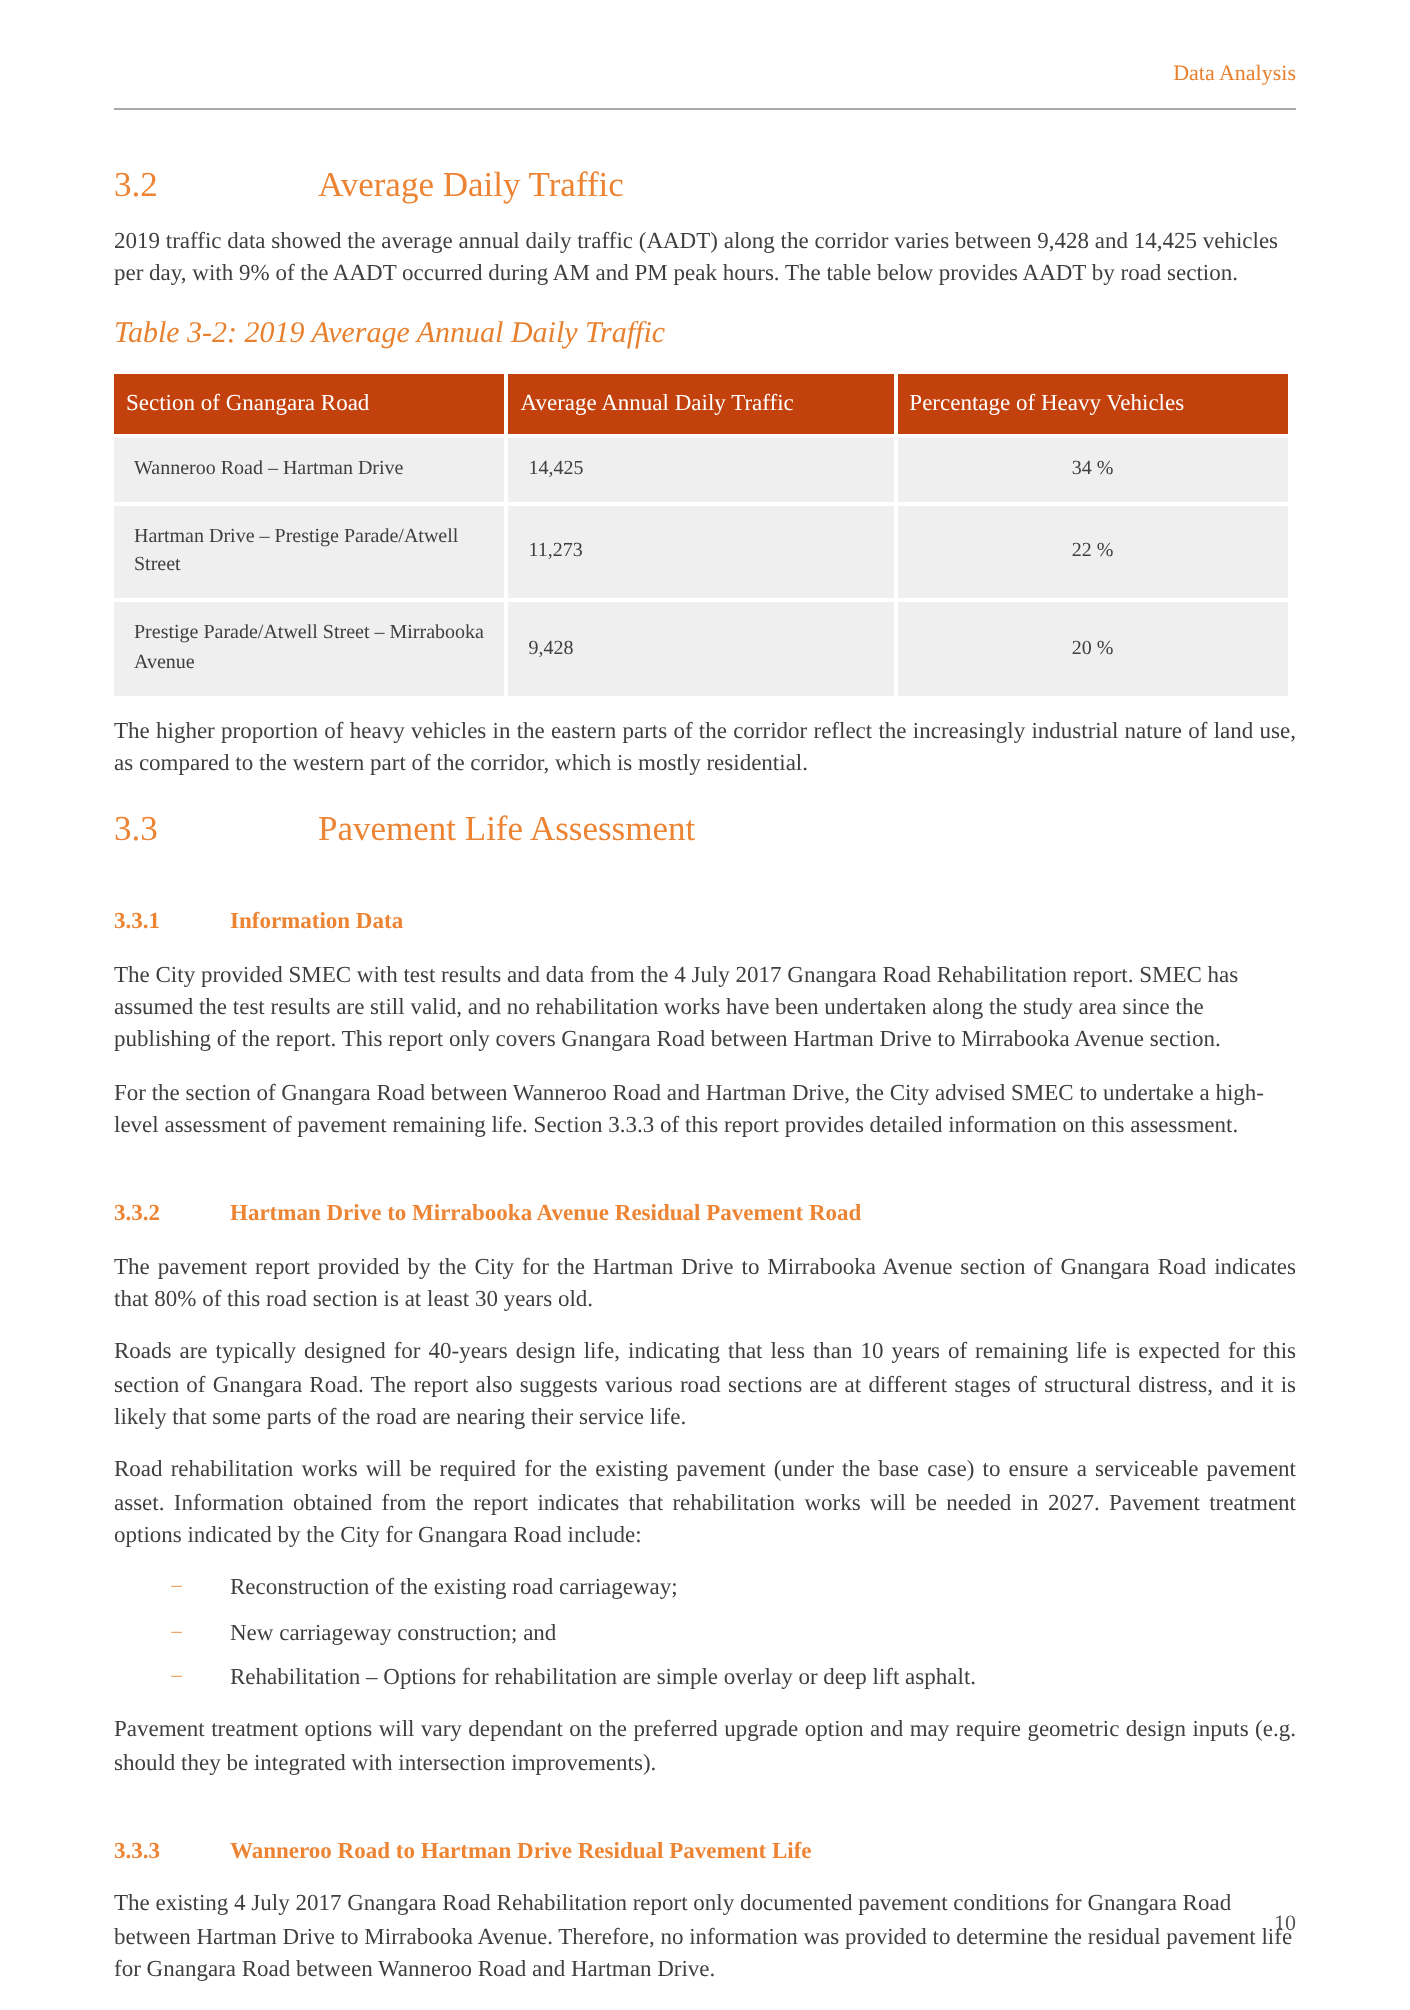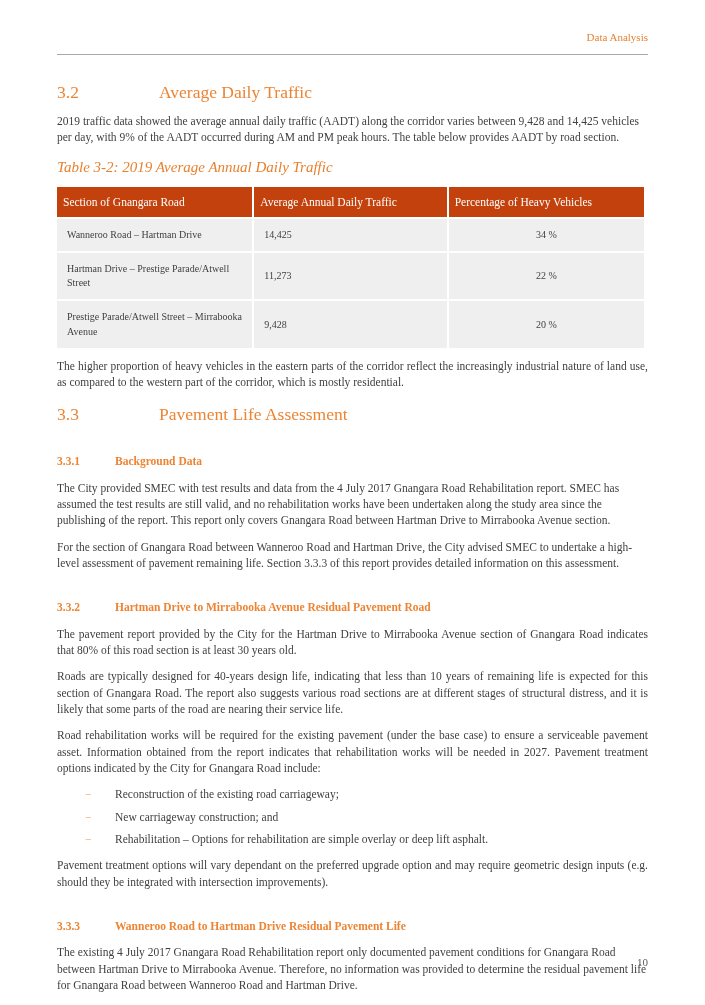--- a/index.html
+++ b/index.html
@@ -140,21 +140,21 @@
 
   <p class="para just">The higher proportion of heavy vehicles in the eastern parts of the corridor reflect the increasingly industrial nature of land use, as compared to the western part of the corridor, which is mostly residential.</p>
 
   <div class="h2" style="margin-top:14px;">
     <span class="h-num">3.3</span>
     <span>Pavement Life Assessment</span>
   </div>
 
   <div class="h3">
     <span class="h-num">3.3.1</span>
-    <span>Background Data</span>
+    <span>Information Data</span>
   </div>
 
   <p class="para">The City provided SMEC with test results and data from the 4 July 2017 Gnangara Road Rehabilitation report. SMEC has assumed the test results are still valid, and no rehabilitation works have been undertaken along the study area since the publishing of the report. This report only covers Gnangara Road between Hartman Drive to Mirrabooka Avenue section.</p>
   <p class="para">For the section of Gnangara Road between Wanneroo Road and Hartman Drive, the City advised SMEC to undertake a high-level assessment of pavement remaining life. Section 3.3.3 of this report provides detailed information on this assessment.</p>
 
   <div class="h3">
     <span class="h-num">3.3.2</span>
     <span>Hartman Drive to Mirrabooka Avenue Residual Pavement Road</span>
   </div>
 

